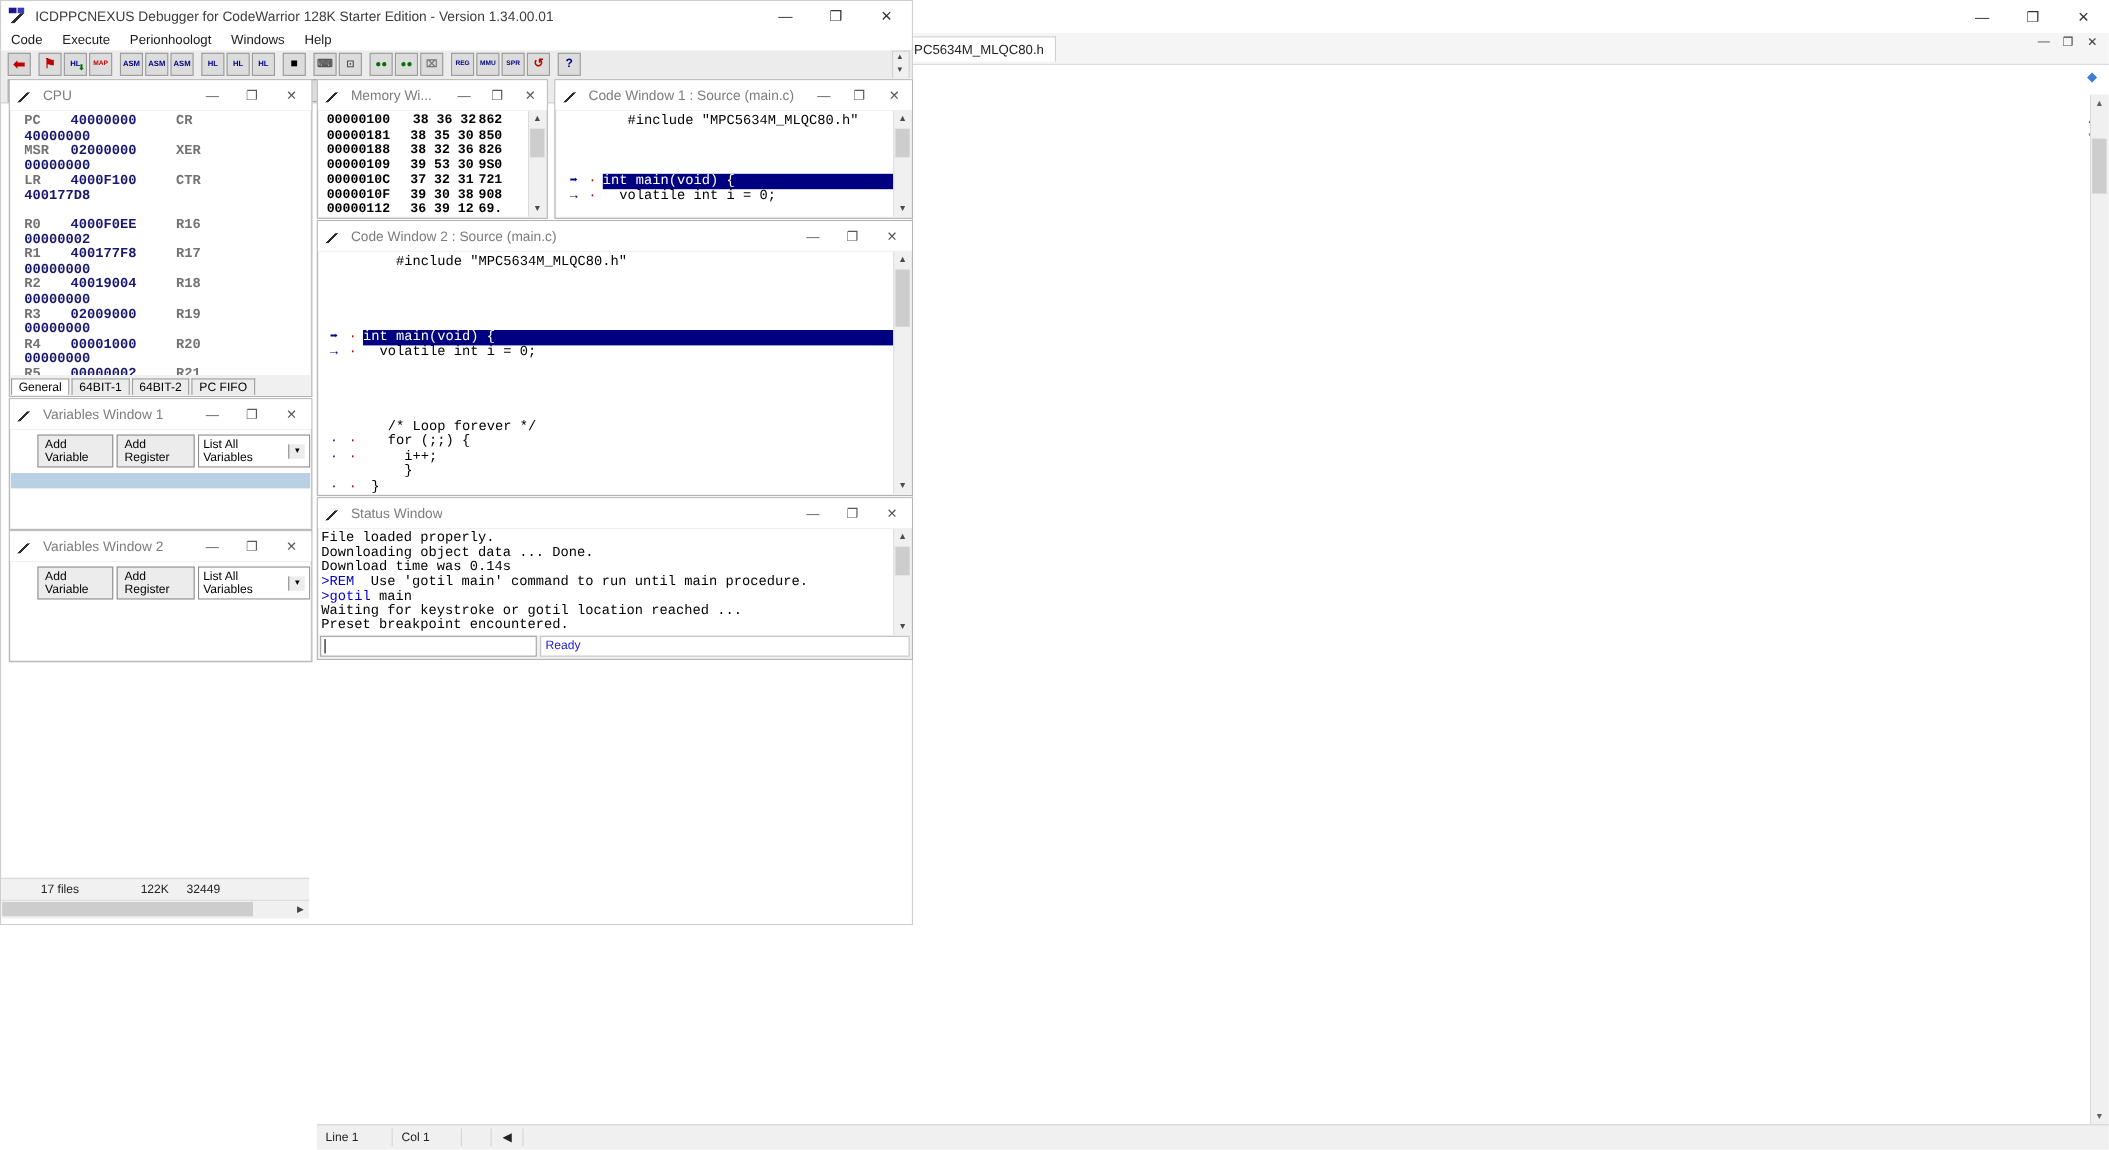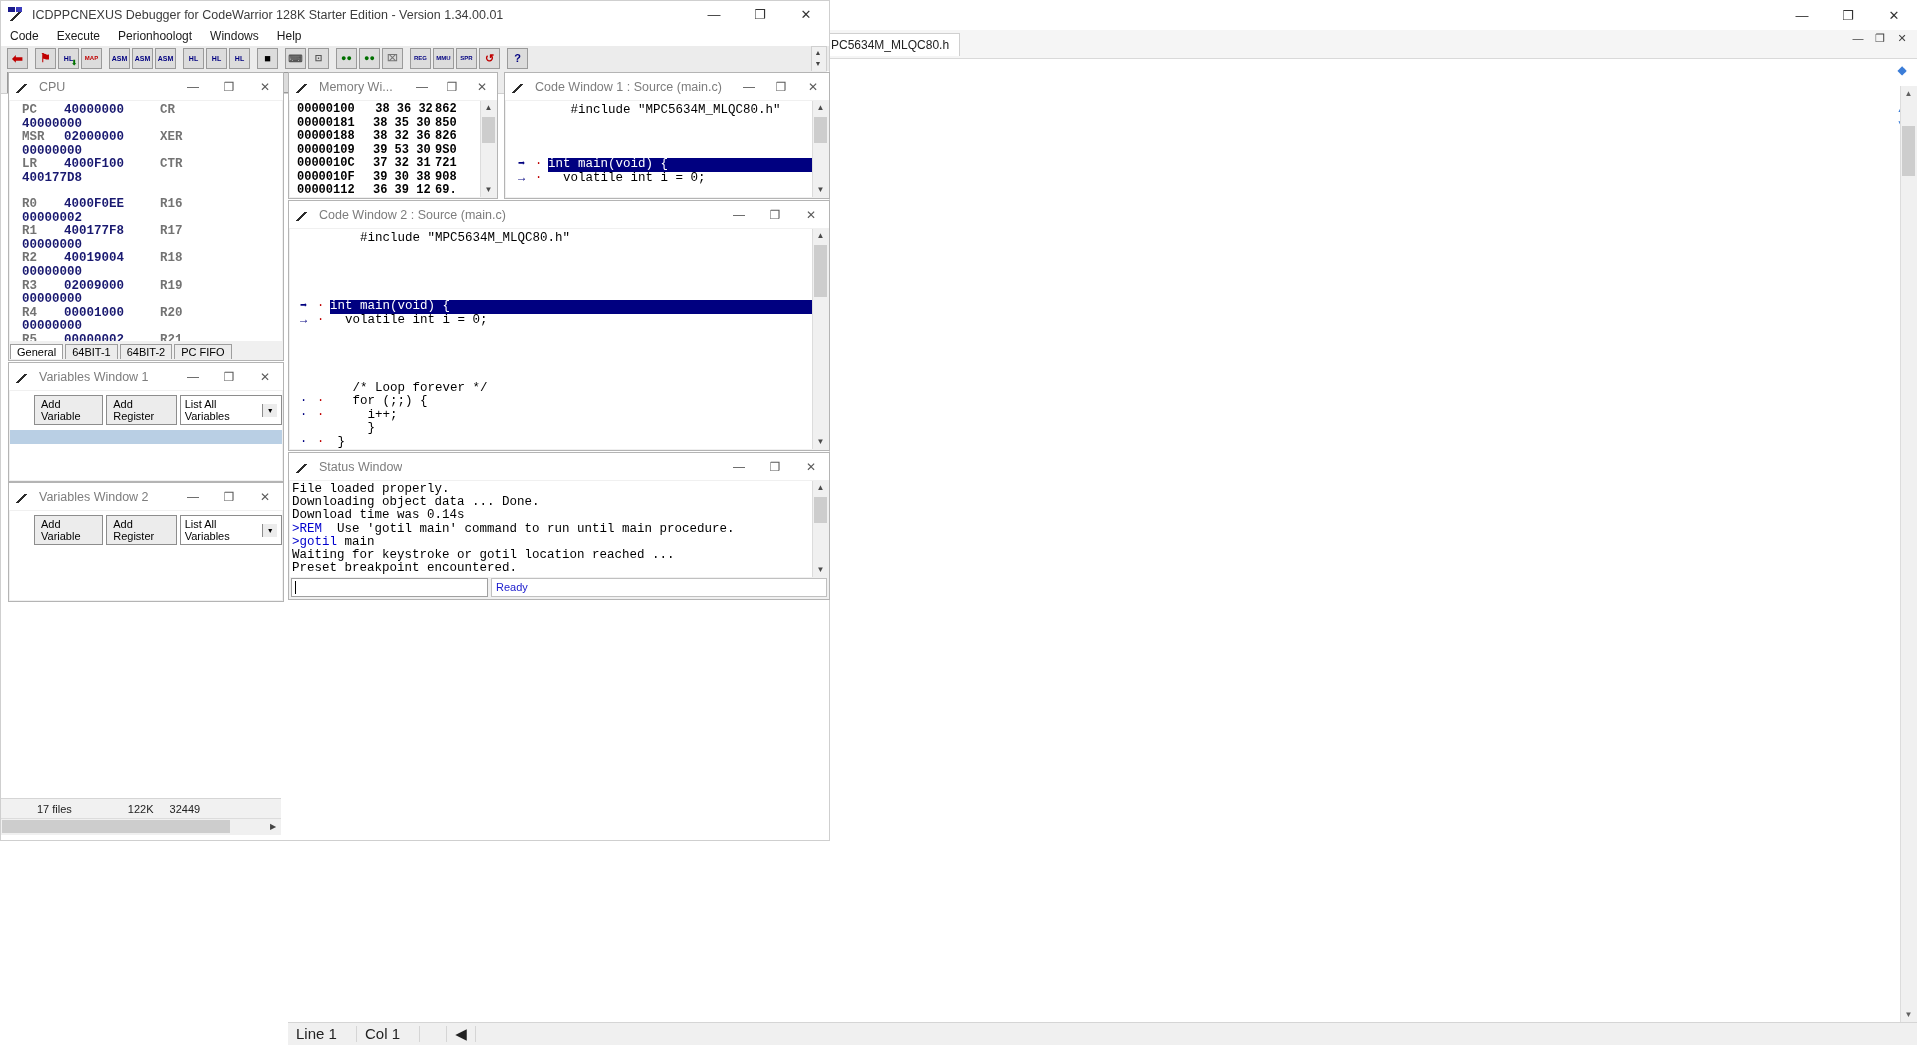--- a/index.html
+++ b/index.html
@@ -13,21 +13,21 @@
 
   
   #bg-ide{position:absolute;left:0;top:0;width:1917px;height:1045px;background:#fff;}
   #bg-titlebar{position:absolute;left:0;top:0;right:0;height:30px;background:#ffffff;border-bottom:1px solid #e4e4e4;}
   #bg-win-btns{position:absolute;right:0;top:0;height:30px;display:flex;}
   #bg-win-btns div{width:46px;height:30px;display:flex;align-items:center;justify-content:center;color:#333;font-size:13px;}
   #bg-tabbar{position:absolute;left:0;top:30px;right:0;height:28px;background:#f5f5f5;border-bottom:1px solid #d9d9d9;}
   #bg-tab{position:absolute;left:810px;top:33px;height:22px;line-height:22px;padding:0 10px;background:#fff;border:1px solid #d0d0d0;border-bottom:none;font-size:12px;color:#222;}
   #bg-right-icons{position:absolute;right:4px;top:62px;width:22px;}
   #bg-right-icons span{display:block;text-align:center;color:#3b7dd8;font-size:12px;line-height:16px;}
-  #bg-statusbar{position:absolute;left:288px;right:0;bottom:0;height:22px;background:#f0f0f0;border-top:1px solid #d5d5d5;display:flex;align-items:center;font-size:15px;color:#222;}
+  #bg-statusbar{position:absolute;left:288px;right:0;bottom:0;height:22px;background:#f0f0f0;border-top:1px solid #d5d5d5;display:flex;align-items:center;font-size:11px;color:#222;}
   #bg-statusbar .cell{padding:0 8px;border-right:1px solid #d5d5d5;height:16px;line-height:16px;}
   #bg-scroll-v{position:absolute;right:0;top:86px;bottom:22px;width:16px;background:#f0f0f0;border-left:1px solid #dcdcdc;}
   #bg-scroll-v .thumb{position:absolute;left:1px;top:40px;width:13px;height:50px;background:#cdcdcd;}
   .arrowbtn{position:absolute;left:1px;width:13px;height:14px;background:#f0f0f0;color:#606060;font-size:8px;text-align:center;line-height:14px;}
 
   
   #dbg{position:absolute;left:0;top:0;width:828px;height:840px;}
   #dbg-title{position:absolute;left:0;top:0;width:828px;height:27px;background:#ffffff;border:1px solid #cfcfcf;border-bottom:none;display:flex;align-items:center;}
   #dbg-title .ttl{font-size:12.5px;color:#3c3c3c;margin-left:8px;}
   #dbg-title .wb{margin-left:auto;display:flex;}

